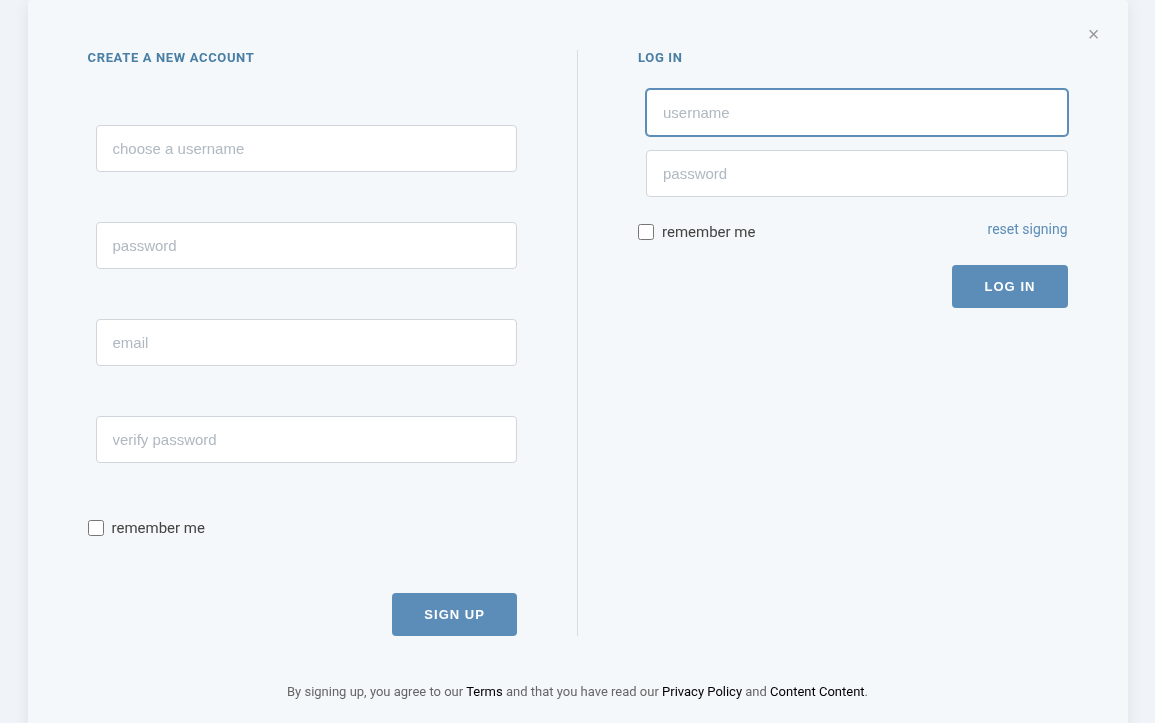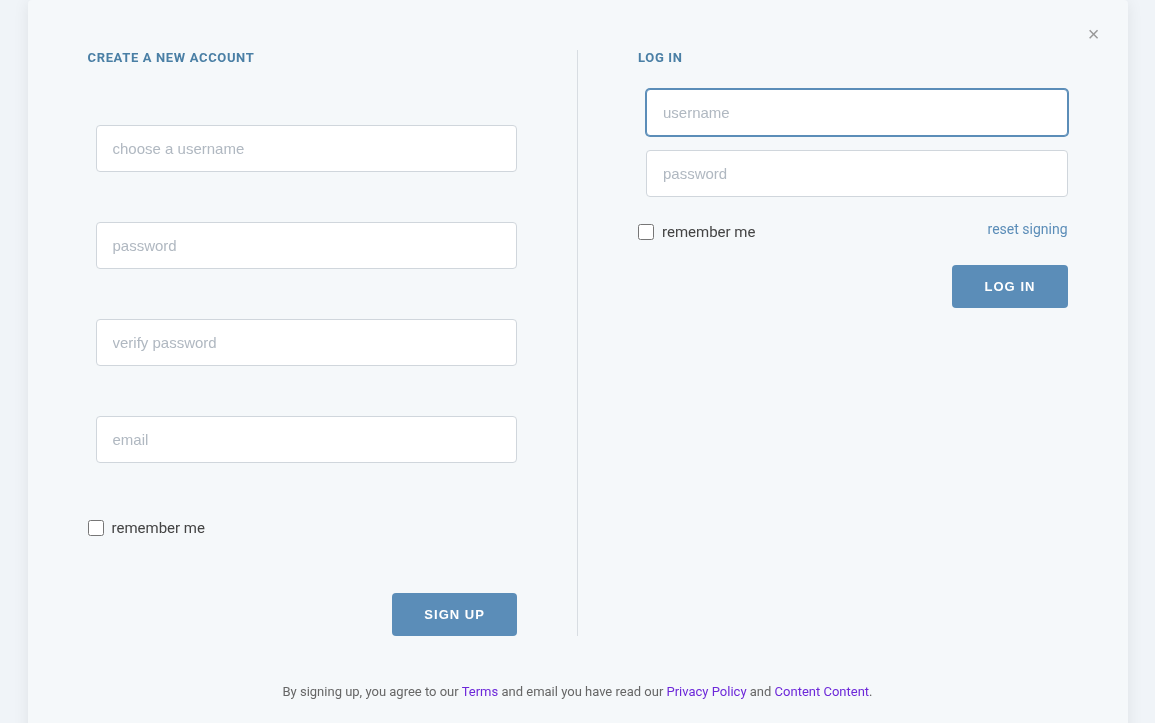--- a/index.html
+++ b/index.html
@@ -161,21 +161,21 @@
     }
 
     .footer-text {
       margin-top: 48px;
       font-size: 13px;
       color: #666;
       text-align: center;
     }
 
     .footer-text a {
-      color: #6d28d9;
+      color: #000000;
       text-decoration: none;
       text-align: right;
     }
   </style>
 </head>
 <body>
 
 <div class="modal">
   <button class="close-btn">×</button>
 
@@ -186,25 +186,25 @@
 
       <div class="form-group">
         <input class="form-input" type="text" placeholder="choose a username" style="">
       </div>
 
       <div class="form-group">
         <input class="form-input" type="password" placeholder="password" style="">
       </div>
 
       <div class="form-group">
+        <input class="form-input" type="email" placeholder="email" style="">
+      </div>
+
+      <div class="form-group">
         <input class="form-input" type="password" placeholder="verify password" style="">
-      </div>
-
-      <div class="form-group">
-        <input class="form-input" type="email" placeholder="email" style="">
       </div>
 
       <div class="remember-me">
         <input type="checkbox" id="create-remember" style="">
         <label for="create-remember">remember me</label>
       </div>
 
       <div class="left-buttons">
         <button class="btn-primary">SIGN UP</button>
       </div>
@@ -229,15 +229,15 @@
         <a class="reset-link" href="#">reset signing</a>
       </div>
 
       <div class="right-buttons">
         <button class="btn-primary">LOG IN</button>
       </div>
     </div>
   </div>
 
   <div class="footer-text">
-    <span>By signing up, you agree to our </span><a href="#">Terms</a><span> and email you have read our </span><a href="#">Privacy Policy</a><span> and </span><a href="#">Content Content</a><span>.</span>
+    <span>By signing up, you agree to our </span><a href="#">Terms</a><span> and that you have read our </span><a href="#">Privacy Policy</a><span> and </span><a href="#">Content Content</a><span>.</span>
   </div>
 </div>
 
 </body></html>

